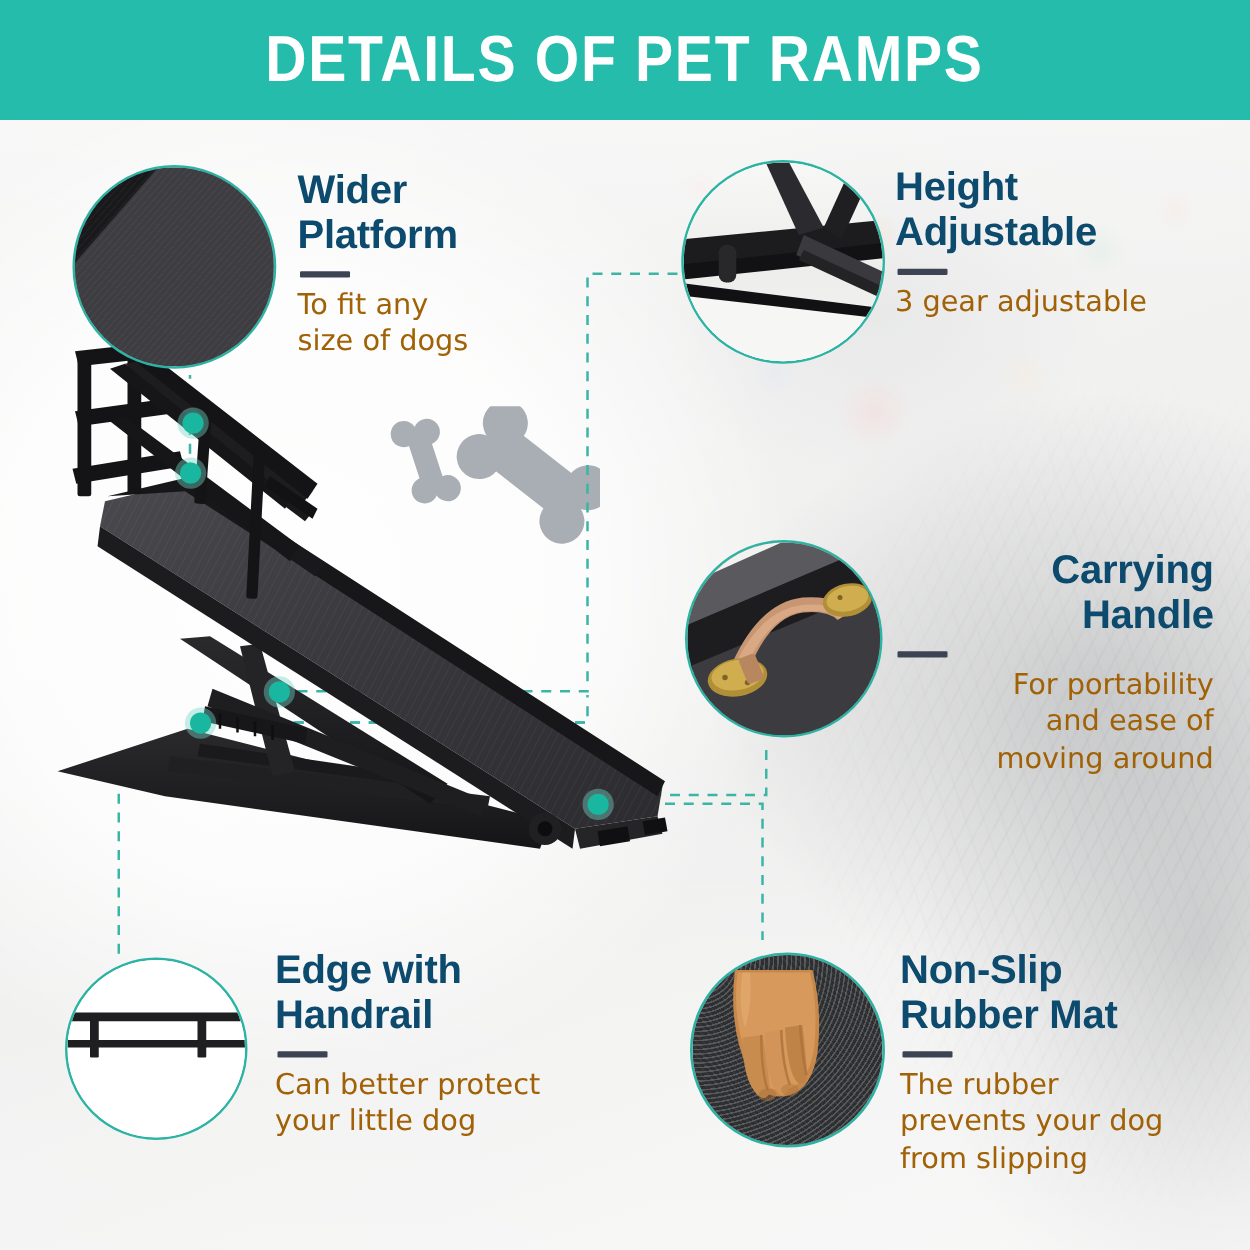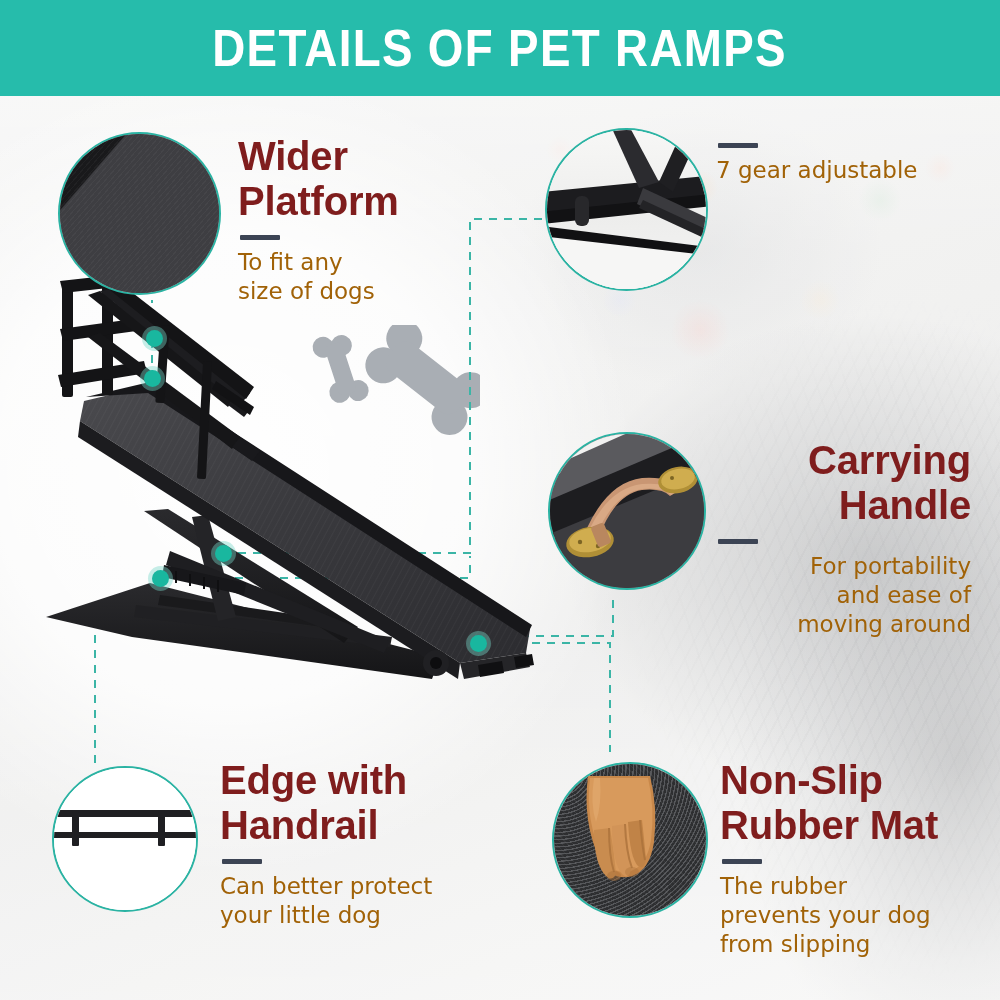--- a/index.html
+++ b/index.html
@@ -100,21 +100,21 @@
     background:
       repeating-radial-gradient(circle at 3px 3px, rgba(120,122,126,0.55) 0px, rgba(120,122,126,0.55) 1.1px, rgba(0,0,0,0) 1.4px, rgba(0,0,0,0) 3.6px),
       repeating-linear-gradient(45deg, rgba(255,255,255,0.05) 0px, rgba(255,255,255,0.05) 1px, rgba(0,0,0,0) 1px, rgba(0,0,0,0) 4px),
       #2d2e30;
   }
 
   
   .callout { position:absolute; z-index:15; }
   .callout h3 {
     font-family:"Liberation Sans", sans-serif;
-    font-size:40px; font-weight:bold; color:#7f1d1d;
+    font-size:32px; font-weight:bold; color:#0c4a6e;
     line-height:1.12; letter-spacing:-0.2px; white-space:pre-line;
   }
   .rule { width:40px; height:5px; background:#3c4454; margin:11px 0 8px 2px; border-radius:1px; }
   .callout p {
     font-family:"DejaVu Sans", sans-serif;
     font-size:23px; color:#a16207; line-height:1.28; white-space:pre-line; font-weight:400;
   }
 
   
   .bones { position:absolute; z-index:5; }
@@ -353,22 +353,24 @@
 
   <div class="callout" style="left:238px; top:134px; width:230px;">
     <h3>Wider
 Platform</h3>
     <div class="rule"></div>
     <p>To fit any
 size of dogs</p>
   </div>
 
   <div class="callout" style="left:716px; top:132px; width:265px;">
-    <div class="rule"></div>
-    <p>7 gear adjustable</p>
+    <h3>Height
+Adjustable</h3>
+    <div class="rule"></div>
+    <p>3 gear adjustable</p>
   </div>
 
   <div class="callout" style="left:716px; top:438px; width:255px;text-align:right;">
     <h3>Carrying
 Handle</h3>
     <div class="rule"></div>
     <p>For portability
 and ease of
 moving around</p>
   </div>

